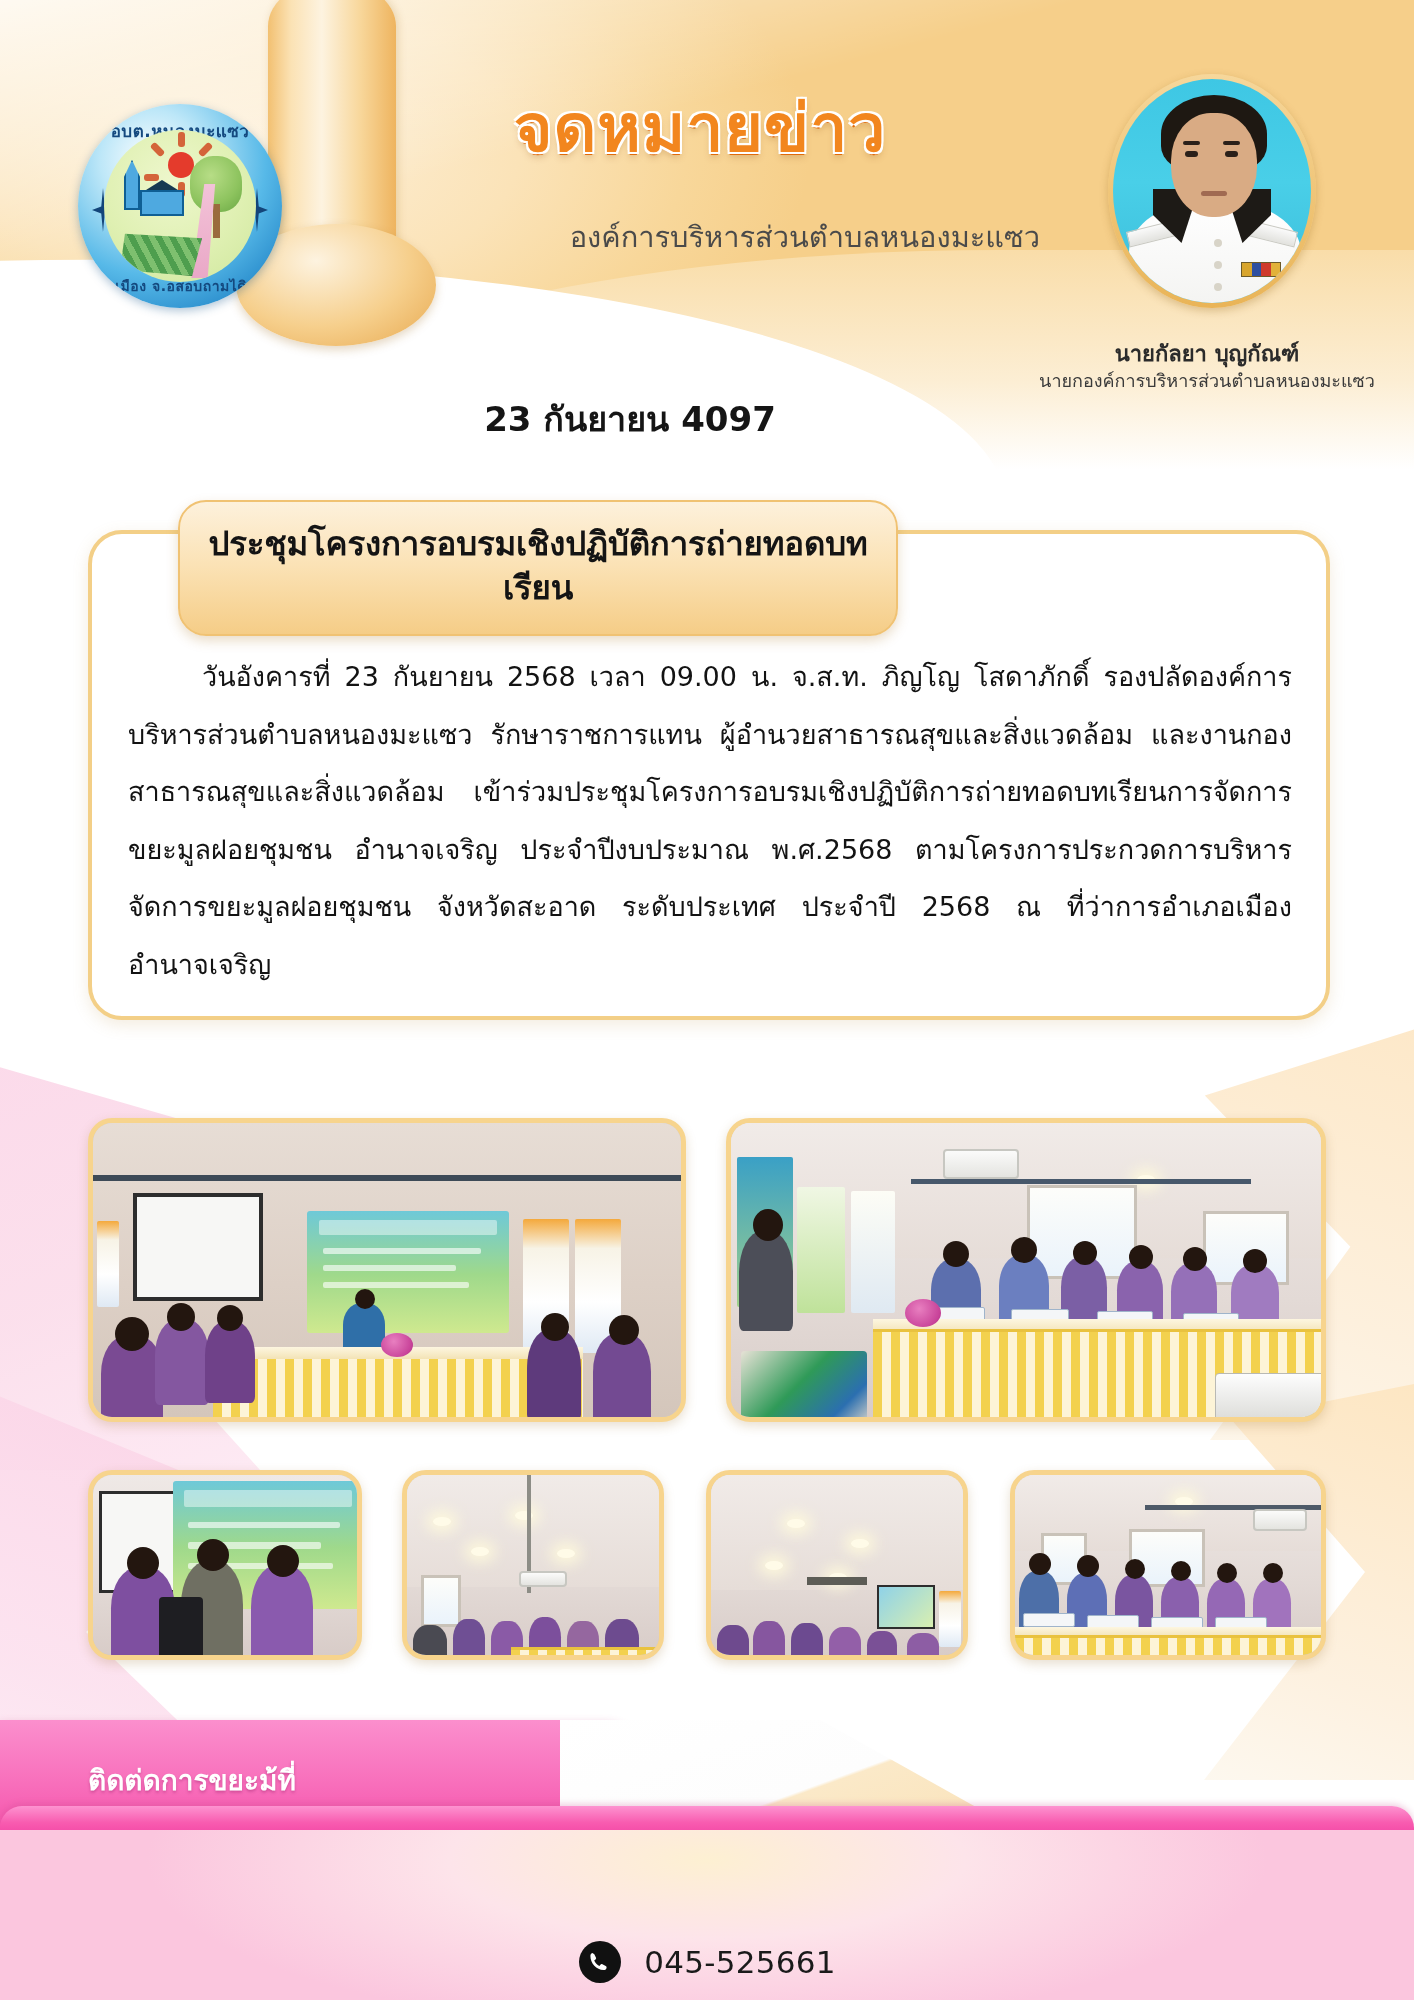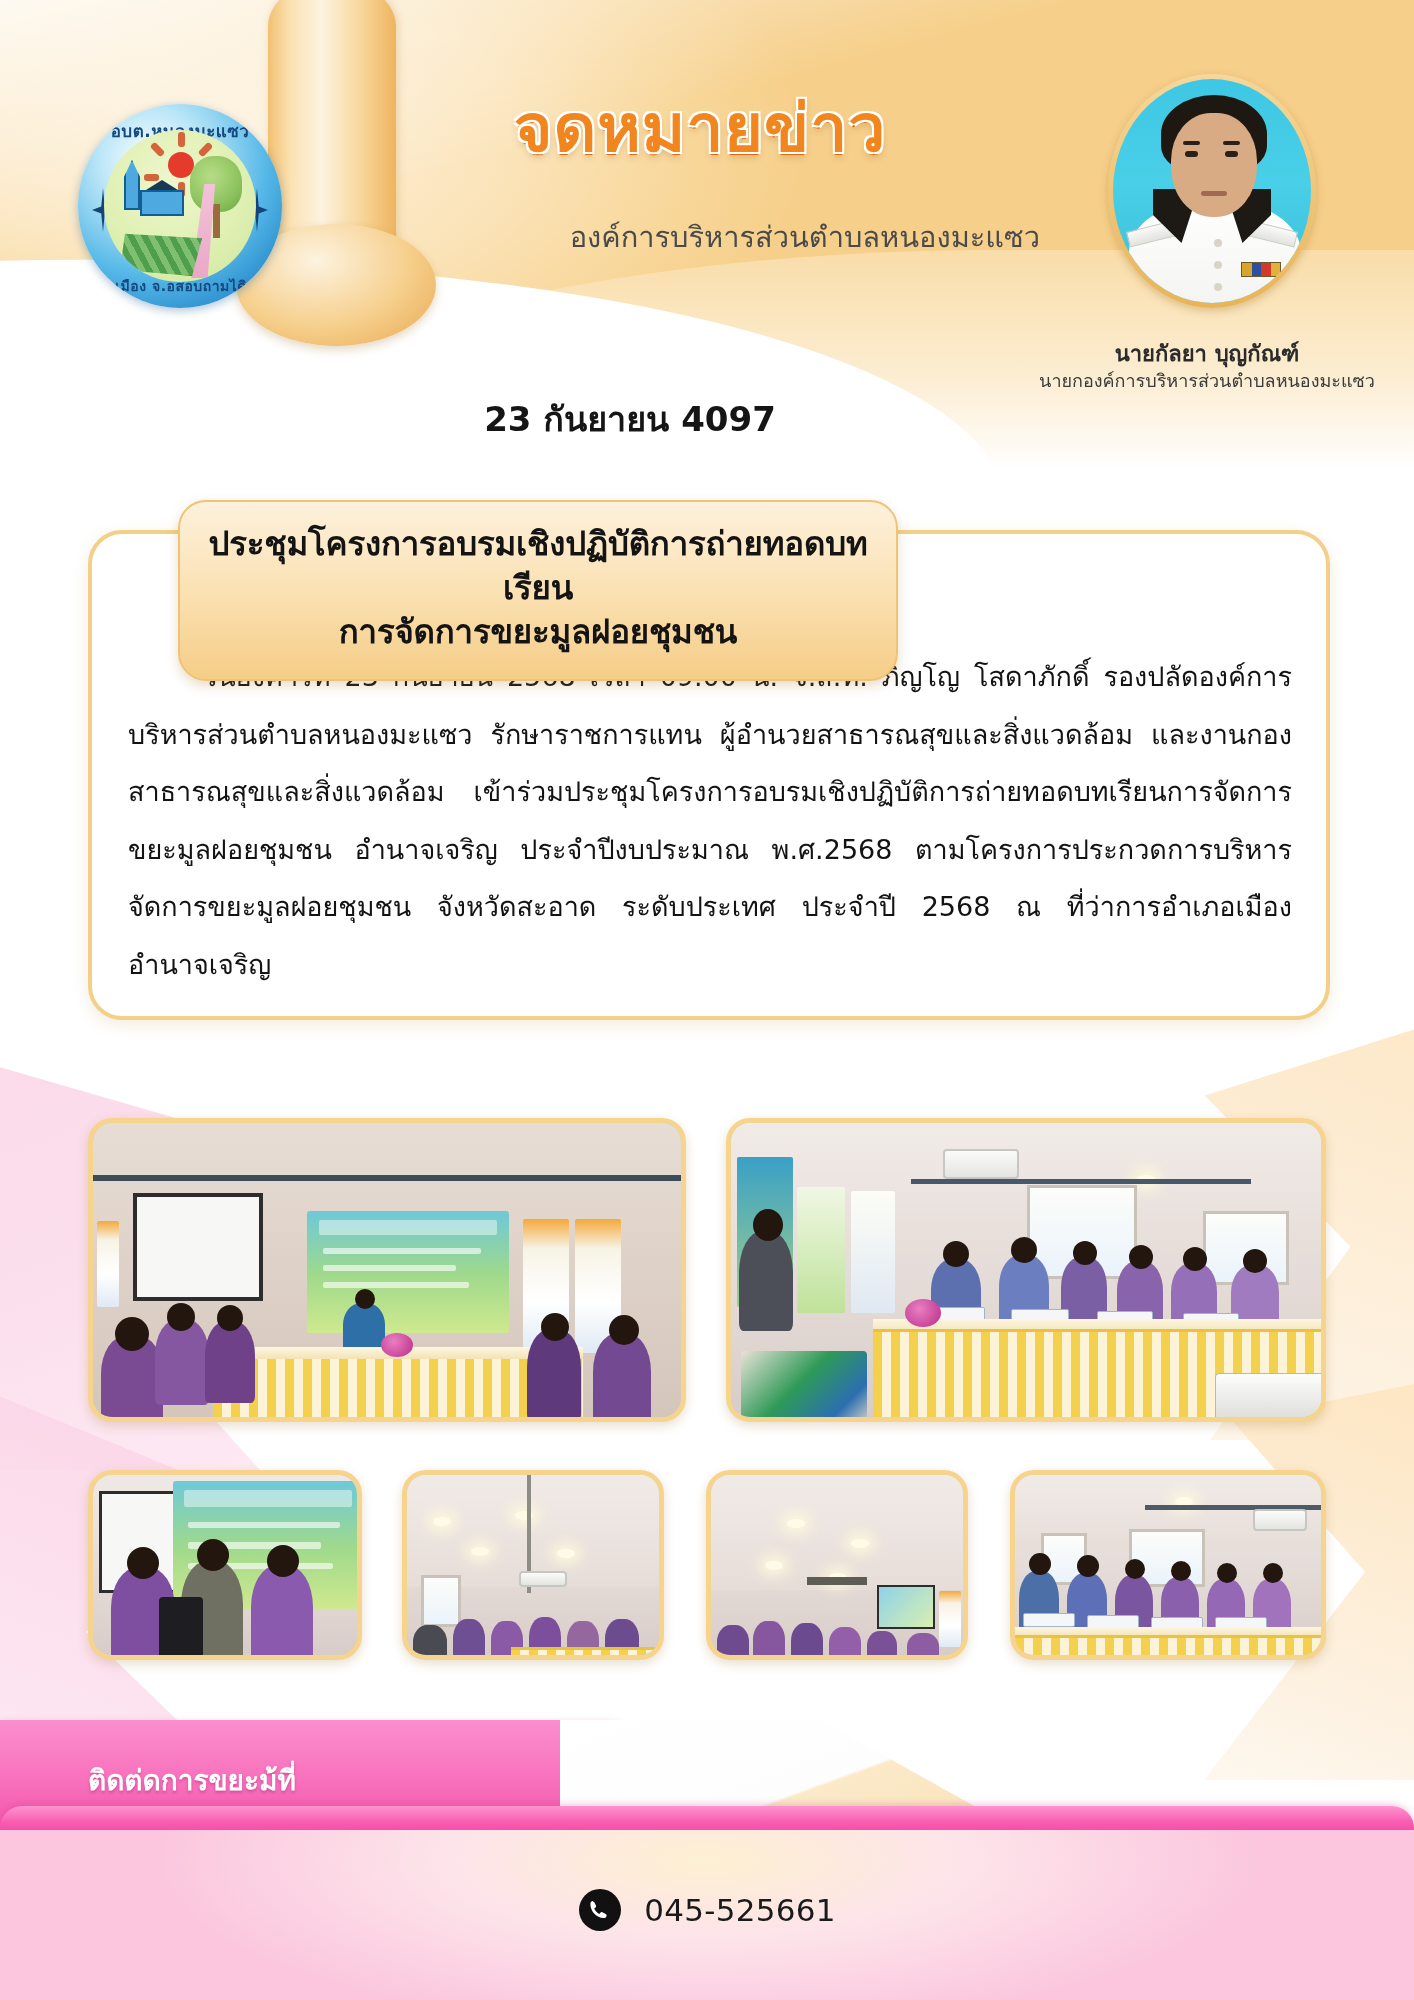--- a/index.html
+++ b/index.html
@@ -316,21 +316,21 @@
     border-radius:22px 22px 0 0;
     box-shadow:0 -2px 6px rgba(190,60,130,.25);
   }
   .footer-body {
     position:absolute; left:0; top:1830px; width:1414px; height:170px;
     background:
       radial-gradient(ellipse 560px 170px at 707px 30px, #fdf0d2 0%, #fde4ea 46%, #fbc6de 100%),
       linear-gradient(180deg,#fbc9e0 0%, #f9b6d6 100%);
   }
   .contact-row {
-    position:absolute; left:0; top:1888px; width:1414px;
+    position:absolute; left:0; top:1940px; width:1414px;
     display:flex; align-items:center; justify-content:center; gap:170px;flex-direction:column;
   }
   .contact-item { display:flex; align-items:center; gap:22px; }
   .c-icon { width:44px; height:44px; flex:0 0 44px; }
   .c-text { font-size:31px; color:#1a1a1a; letter-spacing:.3px; }
 </style>
 </head>
 <body>
 
 <div class="page">
@@ -400,21 +400,20 @@
   </div>
   <div class="portrait-name">นายกัลยา  บุญกัณฑ์</div>
   <div class="portrait-role">นายกองค์การบริหารส่วนตำบลหนองมะแซว</div>
 
   <div class="head-date">23 กันยายน 4097</div>
 
   <div class="content-card"></div>
 
   <div class="title-ribbon">
     <div class="tl">ประชุมโครงการอบรมเชิงปฏิบัติการถ่ายทอดบทเรียน</div>
-    <div class="tl">การจัดการขยะมูลฝอยชุมชน</div>
   </div>
 
   <div class="body-text">วันอังคารที่ 23 กันยายน 2568 เวลา 09.00 น. จ.ส.ท. ภิญโญ โสดาภักดิ์ รองปลัดองค์การบริหารส่วนตำบลหนองมะแซว รักษาราชการแทน ผู้อำนวยสาธารณสุขและสิ่งแวดล้อม และงานกองสาธารณสุขและสิ่งแวดล้อม เข้าร่วมประชุมโครงการอบรมเชิงปฏิบัติการถ่ายทอดบทเรียนการจัดการขยะมูลฝอยชุมชน อำนาจเจริญ ประจำปีงบประมาณ พ.ศ.2568 ตามโครงการประกวดการบริหารจัดการขยะมูลฝอยชุมชน จังหวัดสะอาด ระดับประเทศ  ประจำปี 2568 ณ ที่ว่าการอำเภอเมืองอำนาจเจริญ</div>
 
   <div class="photo" style="left:88px; top:1118px; width:598px; height:304px;">
     <div class="scene">
       <div class="wall"></div>
       <div class="beam" style="left:0; top:52px; width:100%; height:6px;"></div>
       <div class="screen-w" style="left:40px; top:70px; width:130px; height:108px;"></div>
       <div class="banner" style="left:214px; top:88px; width:202px; height:122px;">

